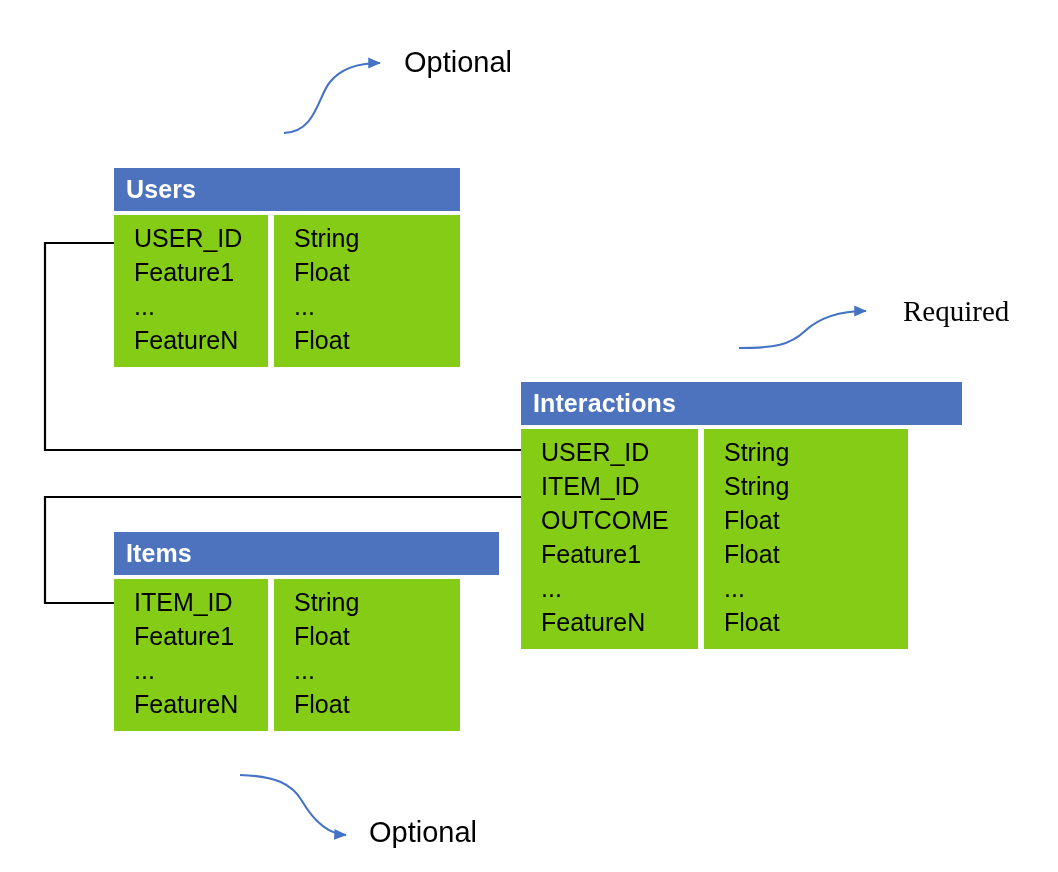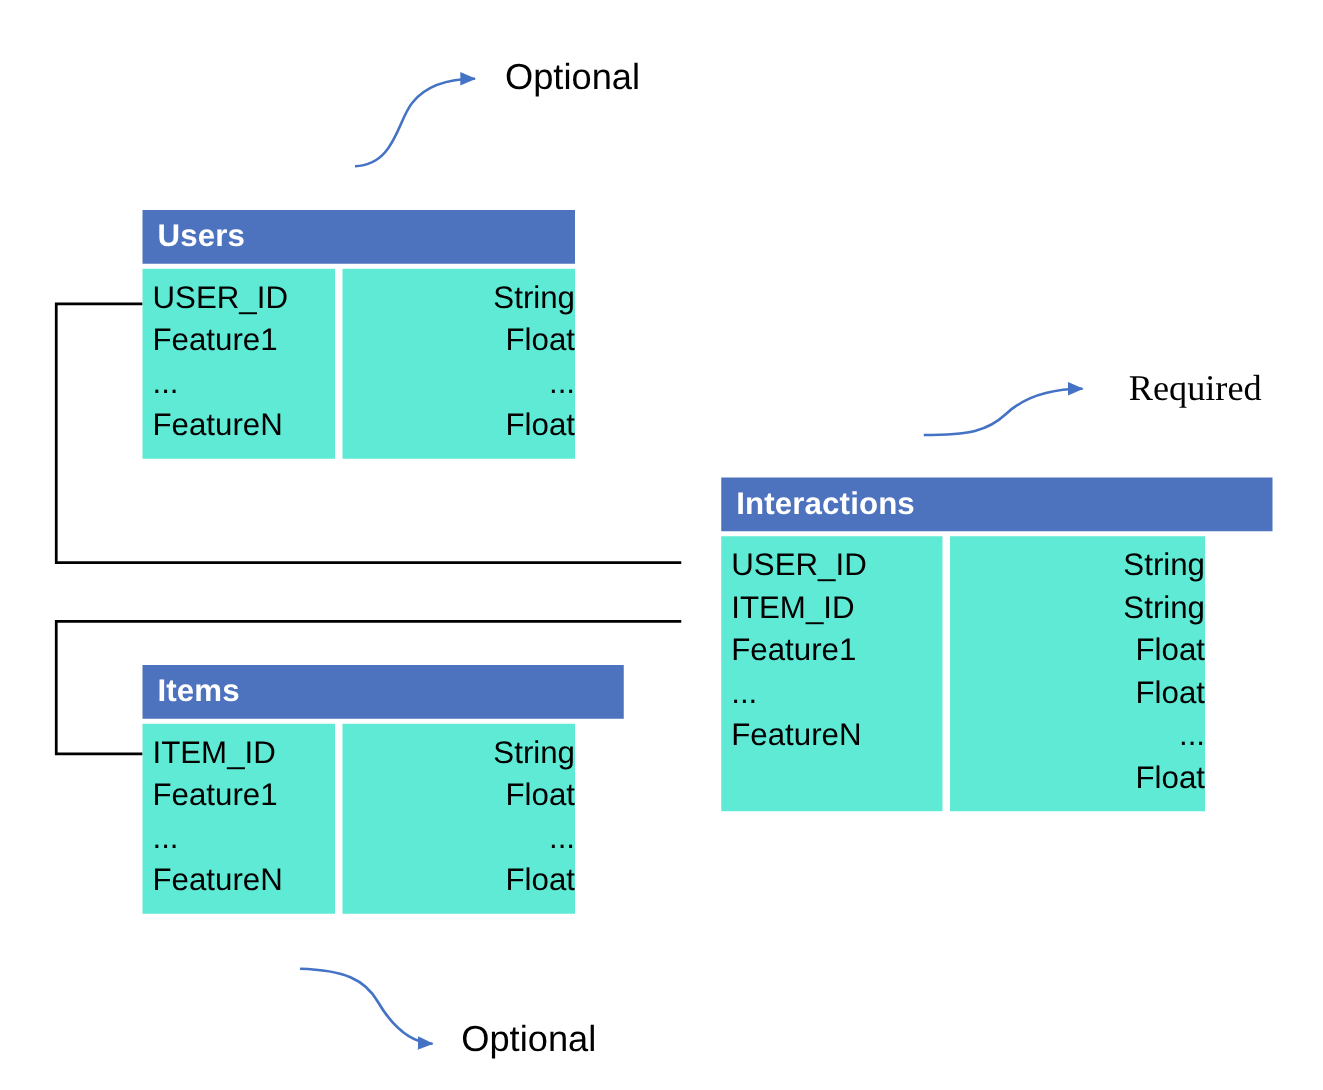--- a/index.html
+++ b/index.html
@@ -29,26 +29,26 @@
     line-height: 1;
     padding: 9px 12px 9px 12px;
     box-sizing: border-box;
     letter-spacing: 0.1px;
   }
   .entity-body {
     display: flex;
     margin-top: 4px;
   }
   .col {
-    background: #5eead4;
+    background: #84cc16;
     box-sizing: border-box;
-    padding: 6px 0 10px 8px;
+    padding: 6px 0 10px 20px;
   }
   .col-name { }
-  .col-type { margin-left: 6px; text-align: right; }
+  .col-type { margin-left: 6px; }
   .field {
     font-size: 25px;
     line-height: 34px;
     color: #000000;
     white-space: nowrap;
   }
   .field.ellipsis {
     font-size: 25px;
     line-height: 34px;
   }
@@ -93,26 +93,27 @@
       </div>
       <div class="col col-type" style="width:186px;">
         <div class="field">String</div>
         <div class="field">Float</div>
         <div class="field ellipsis">...</div>
         <div class="field">Float</div>
       </div>
     </div>
   </div>
 
-  <div class="entity" id="entity-interactions" style="left:577px; top:382px; width:441px;">
+  <div class="entity" id="entity-interactions" style="left:521px; top:382px; width:441px;">
     <div class="entity-header">Interactions</div>
     <div class="entity-body">
       <div class="col col-name" style="width:177px;">
         <div class="field">USER_ID</div>
         <div class="field">ITEM_ID</div>
+        <div class="field">OUTCOME</div>
         <div class="field">Feature1</div>
         <div class="field ellipsis">...</div>
         <div class="field">FeatureN</div>
       </div>
       <div class="col col-type" style="width:204px;">
         <div class="field">String</div>
         <div class="field">String</div>
         <div class="field">Float</div>
         <div class="field">Float</div>
         <div class="field ellipsis">...</div>

